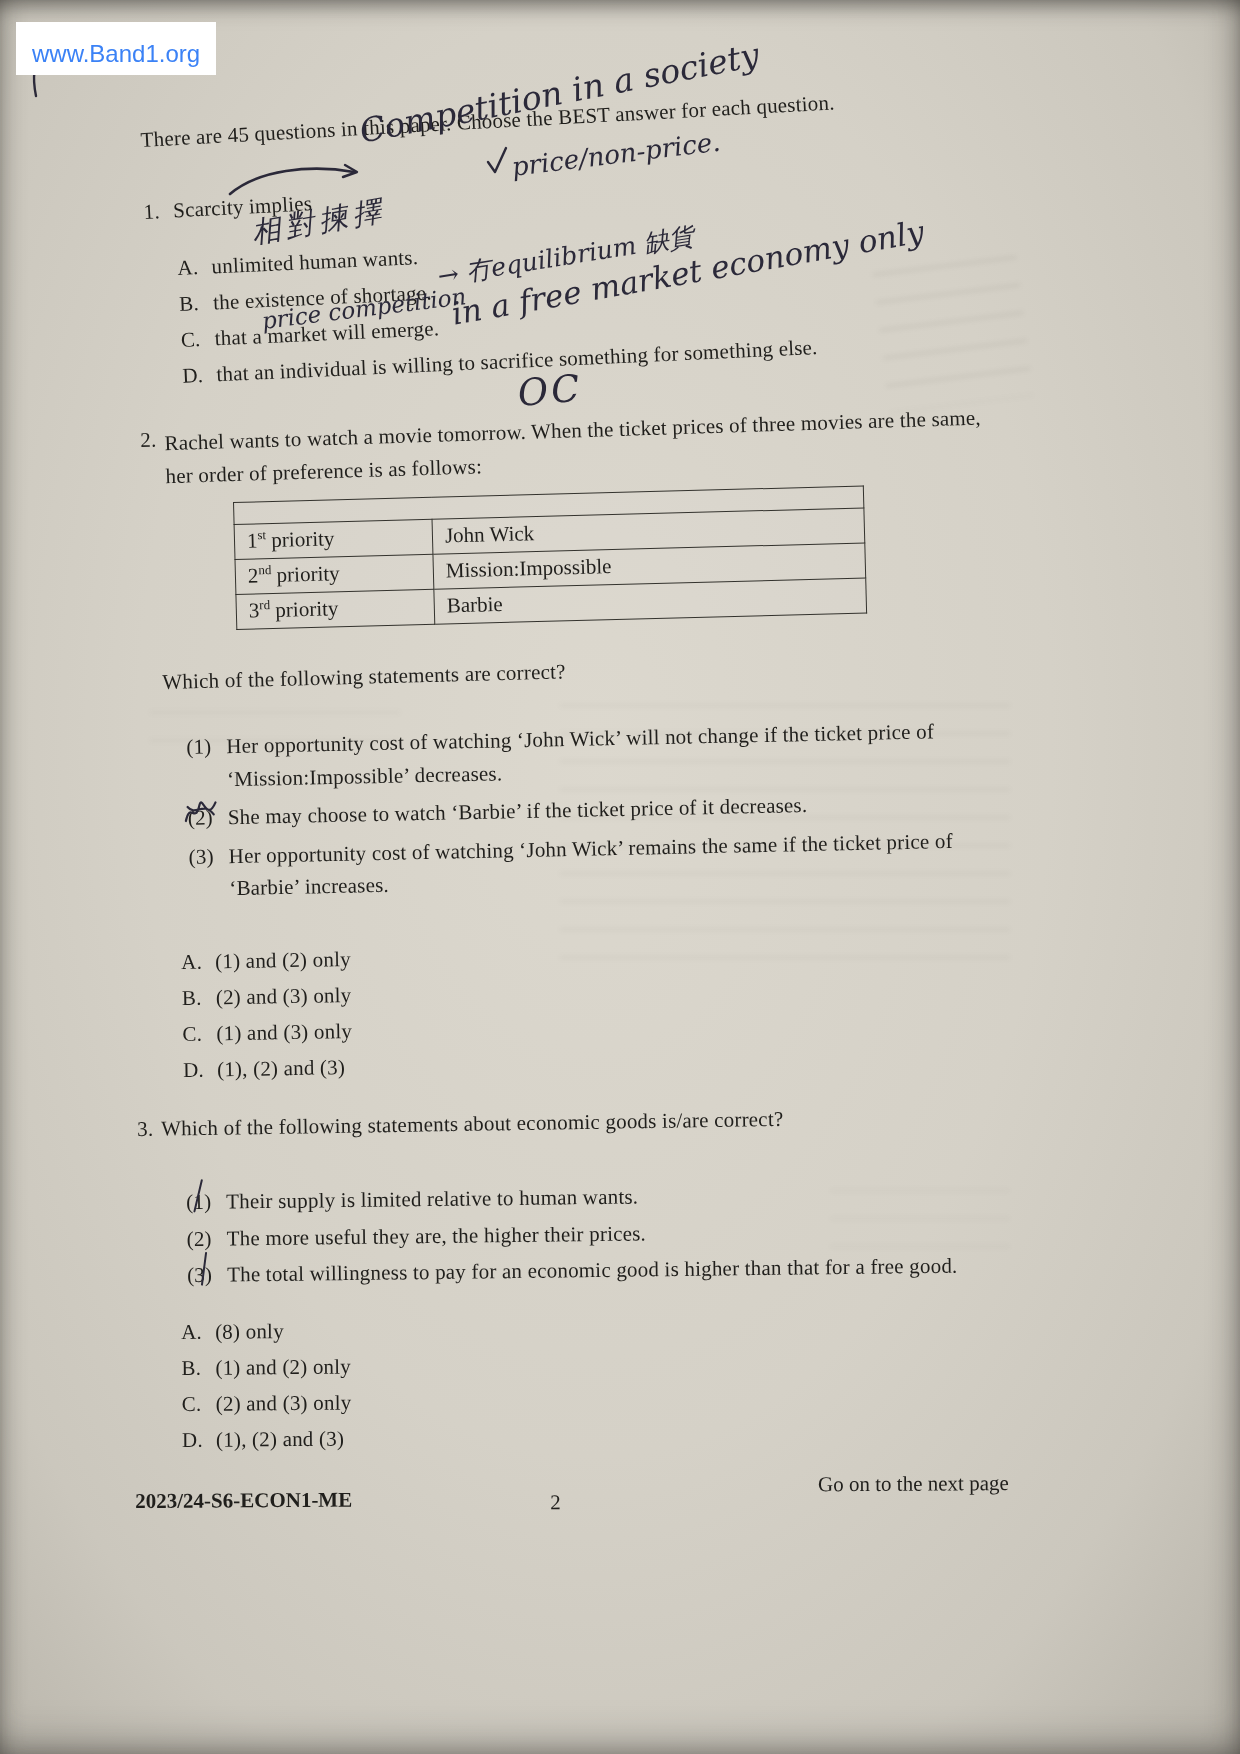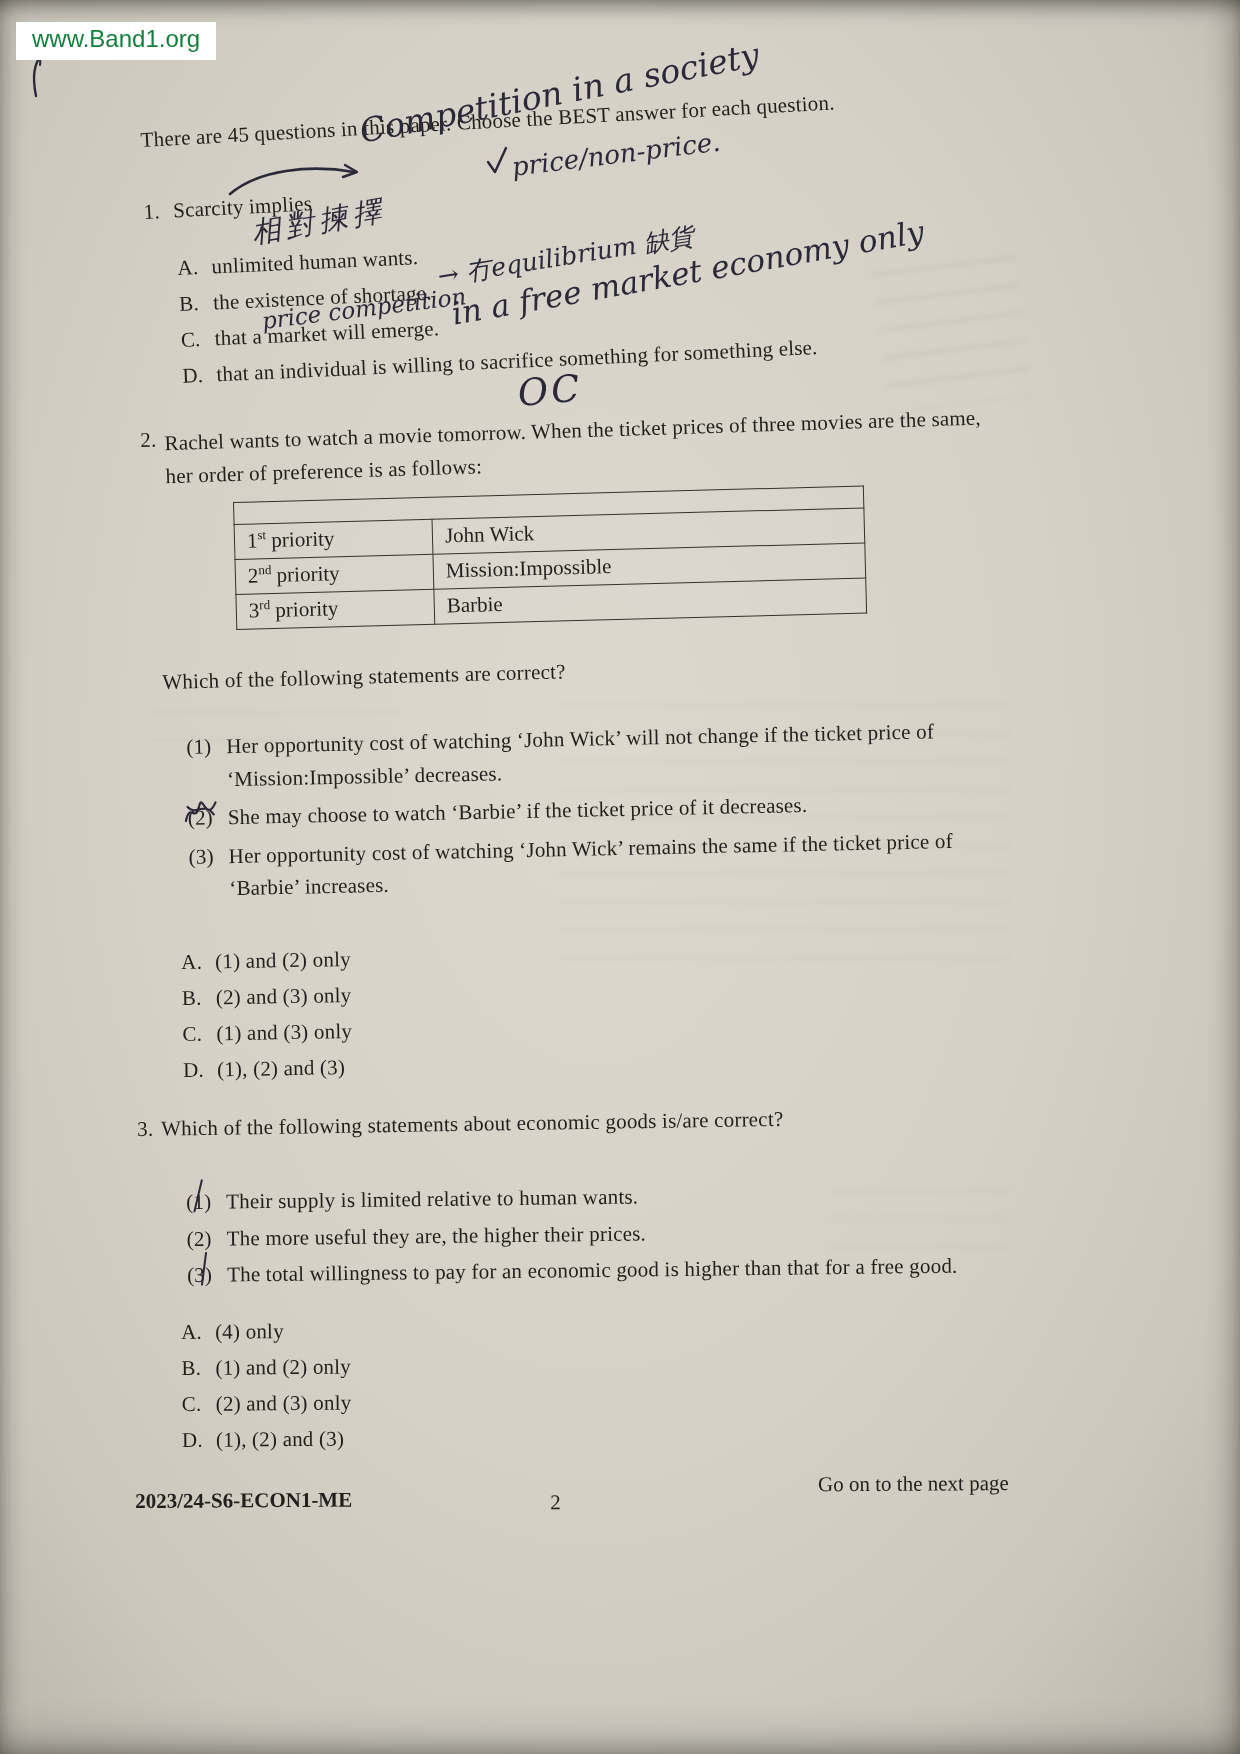--- a/index.html
+++ b/index.html
@@ -10,22 +10,22 @@
     font-family:"Liberation Serif", serif; color:#201f1c;
   }
   .page::after {
     content:""; position:absolute; inset:0; pointer-events:none;
     box-shadow: inset 0 16px 22px -12px rgba(35,33,30,.55),
                 inset 16px 0 26px -18px rgba(35,33,30,.35),
                 inset -18px 0 34px -20px rgba(35,33,30,.45),
                 inset 0 -26px 44px -24px rgba(35,33,30,.5);
   }
   .watermark-box {
-    position:absolute; left:16px; top:22px; background:#ffffff; padding:3px 16px 7px;
-    font-family:"Liberation Sans", sans-serif; font-size:24px; color:#15803d; z-index:5;
+    position:absolute; left:16px; top:22px; background:#ffffff; padding:18px 16px 7px;
+    font-family:"Liberation Sans", sans-serif; font-size:24px; color:#3b82f6; z-index:5;
   }
   .sec { position:absolute; transform-origin:left top; }
   .printed { font-size:21px; letter-spacing:.2px; }
   .nowrap { white-space:nowrap; }
   .qstem { display:flex; }
   .qstem .qnum { width:24px; flex:0 0 auto; }
   .qstem .qtxt { line-height:1.55; }
   .w830 { width:832px; }
   .optrow { display:flex; margin-bottom:11px; }
   .optrow .lbl { width:34px; flex:0 0 auto; }
@@ -216,21 +216,21 @@
         <span>(3)</span>
         <span class="slash-mark" style="transform:rotate(8deg); left:16px;"></span>
       </span>
       <span class="txt">The total willingness to pay for an economic good is higher than that for a free good.</span>
     </div>
   </div>
 
   <div class="sec printed" style="left:181px; top:1320px; transform:rotate(-0.5deg); width:400px;">
     <div class="optrow">
       <span class="lbl">A.</span>
-      <span class="nowrap">(4) only</span>
+      <span class="nowrap">(8) only</span>
     </div>
     <div class="optrow">
       <span class="lbl">B.</span>
       <span class="nowrap">(1) and (2) only</span>
     </div>
     <div class="optrow">
       <span class="lbl">C.</span>
       <span class="nowrap">(2) and (3) only</span>
     </div>
     <div class="optrow">

